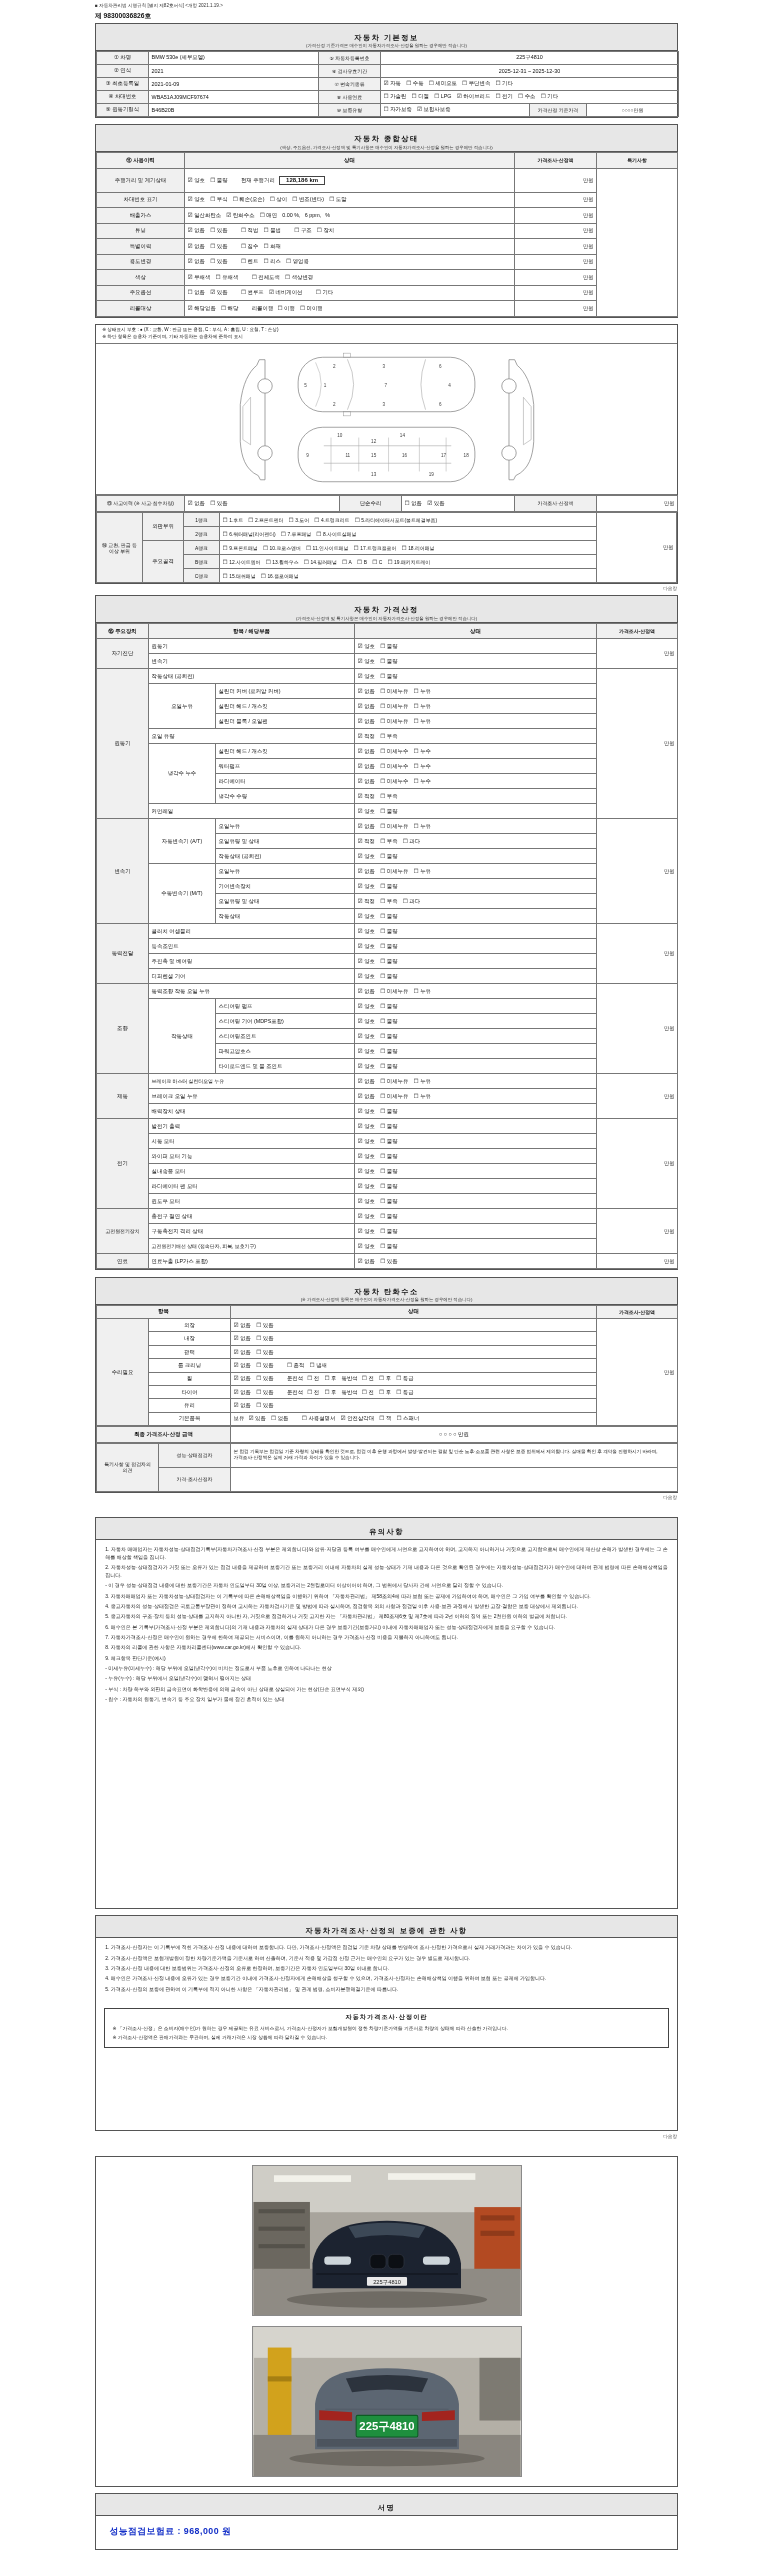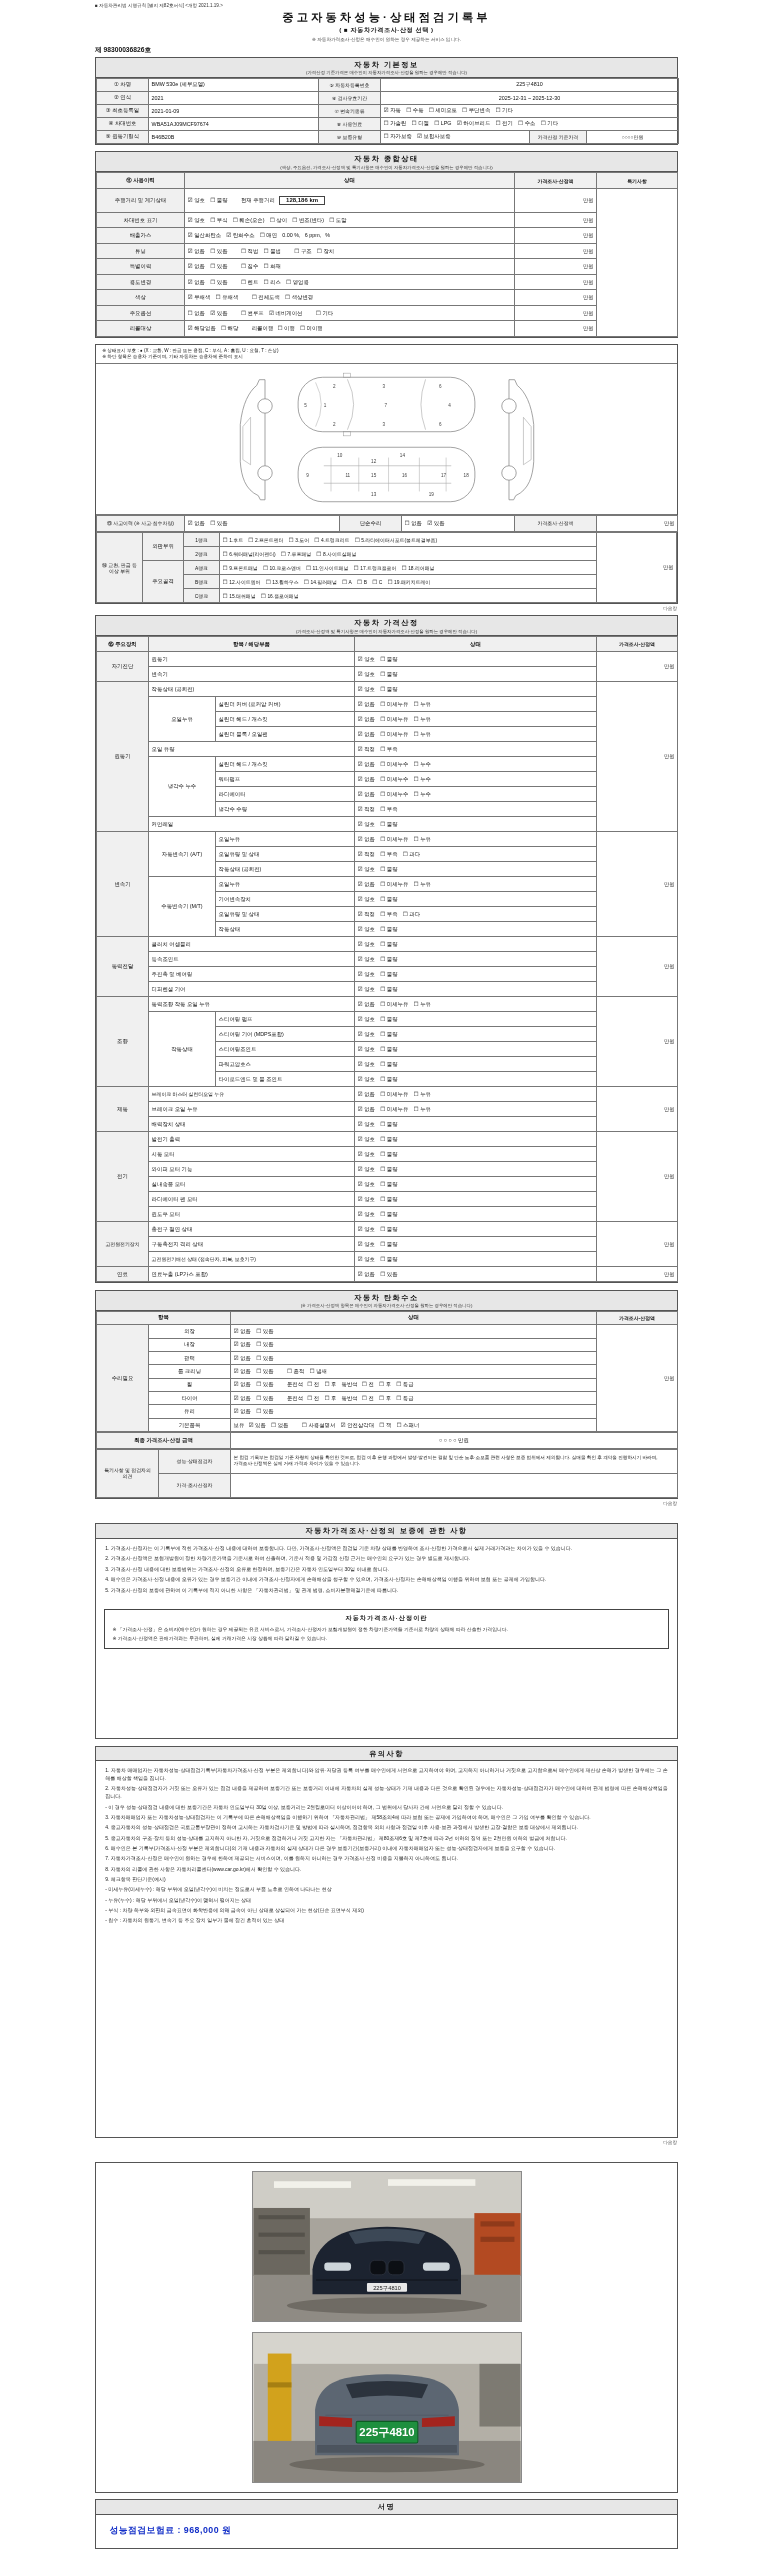--- a/index.html
+++ b/index.html
@@ -7,21 +7,21 @@
   body { width:773px; height:2576px; overflow:hidden; font-family:"Liberation Sans","DejaVu Sans",sans-serif; color:#111; }
   .page { width:583px; margin:0 auto; padding-top:2.6px; }
   .formnote { font-size:4.6px; color:#333; }
   .doc-head { text-align:center; margin:2.1px 0 1px; }
   .doc-title { font-size:11.3px; font-weight:bold; letter-spacing:3.1px; }
   .doc-sub { font-size:6.2px; font-weight:bold; margin-top:1.5px; letter-spacing:0.5px; }
   .doc-subnote { font-size:4.6px; color:#444; margin-top:1.5px; }
   .doc-no { font-size:6.7px; font-weight:bold; margin:4.1px 0 2.1px; }
   .sec { border:1px solid #555; margin-bottom:6.2px; background:#fff; }
   .sec-head { background:#e7e7e7; border-bottom:0.5px solid #555; text-align:center; padding:2.1px 0 1.5px; }
-  .sec-title { font-size:7.2px; font-weight:bold; letter-spacing:1.5px; }
+  .sec-title { font-size:7.2px; font-weight:bold; letter-spacing:1.5px;margin-top:7px; }
   .sec-note { font-size:4.4px; color:#333; margin-top:0.5px; }
   table { width:100%; border-collapse:collapse; table-layout:fixed; }
   td { border:0.5px solid #777; font-size:5.4px; padding:1px 2.6px; vertical-align:middle; word-break:keep-all; }
   .lab { background:#f0f0f0; text-align:center; }
   .b { font-weight:bold; }
   .sm { font-size:4.9px; }
   .tiny { font-size:4.6px; line-height:1.4; }
   .cen { text-align:center; }
   .cat { text-align:center; }
   .price { text-align:right; font-size:5.2px; color:#333; }
@@ -52,25 +52,20 @@
   .premium { color:#1430c8; font-weight:bold; font-size:8.8px; letter-spacing:0.5px; }
   .gap-lg { height:13.4px; }
 </style>
 </head>
 <body>
 
 <div class="page">
 
   <div class="formnote">■ 자동차관리법 시행규칙 [별지 제82호서식] &lt;개정 2021.1.19.&gt;</div>
 
-  <div class="doc-head">
-    <div class="doc-title">중고자동차성능·상태점검기록부</div>
-    <div class="doc-sub">( ■ 자동차가격조사·산정 선택 )</div>
-    <div class="doc-subnote">※ 자동차가격조사·산정은 매수인이 원하는 경우 제공하는 서비스 입니다.</div>
-  </div>
 
   <div class="doc-no">제 98300036826호</div>
 
   <div class="sec">
     <div class="sec-head">
       <div class="sec-title">자동차 기본정보</div>
       <div class="sec-note">(가격산정 기준가격은 매수인이 자동차가격조사·산정을 원하는 경우에만 적습니다)</div>
     </div>
     <div>
         <table>
@@ -622,60 +617,60 @@
               <td class="tiny"></td>
             </tr>
           </tbody>
         </table>
       </div>
   </div>
   <div class="cont">다음장</div>
 
   <div class="gap-lg"></div>
 
-  <div class="sec warr-sec">
-    <div class="sec-head">
-      <div class="sec-title">자동차가격조사·산정의 보증에 관한 사항</div>
-    </div>
-    <div class="notes-body">
-        <p class="para">1. 가격조사·산정자는 이 기록부에 적힌 가격조사·산정 내용에 대하여 보증합니다. 다만, 가격조사·산정액은 점검일 기준 차량 상태를 반영하여 조사·산정한 가격으로서 실제 거래가격과는 차이가 있을 수 있습니다.</p>
-        <p class="para">2. 가격조사·산정액은 보험개발원이 정한 차량기준가액을 기준서로 하여 산출하며, 기준서 적용 및 가감점 산정 근거는 매수인의 요구가 있는 경우 별도로 제시합니다.</p>
-        <p class="para">3. 가격조사·산정 내용에 대한 보증범위는 가격조사·산정의 오류로 한정하며, 보증기간은 자동차 인도일부터 30일 이내로 합니다.</p>
-        <p class="para">4. 매수인은 가격조사·산정 내용에 오류가 있는 경우 보증기간 이내에 가격조사·산정자에게 손해배상을 청구할 수 있으며, 가격조사·산정자는 손해배상책임 이행을 위하여 보험 또는 공제에 가입합니다.</p>
-        <p class="para">5. 가격조사·산정의 보증에 관하여 이 기록부에 적지 아니한 사항은 「자동차관리법」 및 관계 법령, 소비자분쟁해결기준에 따릅니다.</p>
-      </div>
-    <div class="box-define">
-      <div class="box-define-title">자동차가격조사·산정이란</div>
-      <div>
-          <p class="para">※ 「가격조사·산정」은 소비자(매수인)가 원하는 경우 제공되는 유료 서비스로서, 가격조사·산정자가 보험개발원이 정한 차량기준가액을 기준서로 차량의 상태에 따라 산출한 가격입니다.</p>
-          <p class="para">※ 가격조사·산정액은 판매가격과는 무관하며, 실제 거래가격은 시장 상황에 따라 달라질 수 있습니다.</p>
-        </div>
-    </div>
-  </div>
-
   <div class="sec notes-sec">
     <div class="sec-head">
       <div class="sec-title">유의사항</div>
     </div>
     <div class="notes-body">
         <p class="para">1. 자동차 매매업자는 자동차성능·상태점검기록부(자동차가격조사·산정 부분은 제외합니다)와 압류·저당권 등록 여부를 매수인에게 서면으로 고지하여야 하며, 고지하지 아니하거나 거짓으로 고지함으로써 매수인에게 재산상 손해가 발생한 경우에는 그 손해를 배상할 책임을 집니다.</p>
         <p class="para">2. 자동차성능·상태점검자가 거짓 또는 오류가 있는 점검 내용을 제공하여 보증기간 또는 보증거리 이내에 자동차의 실제 성능·상태가 기재 내용과 다른 것으로 확인된 경우에는 자동차성능·상태점검자가 매수인에 대하여 관계 법령에 따른 손해배상책임을 집니다.</p>
         <p class="para">   - 이 경우 성능·상태점검 내용에 대한 보증기간은 자동차 인도일부터 30일 이상, 보증거리는 2천킬로미터 이상이어야 하며, 그 범위에서 당사자 간에 서면으로 달리 정할 수 있습니다.</p>
         <p class="para">3. 자동차매매업자 또는 자동차성능·상태점검자는 이 기록부에 따른 손해배상책임을 이행하기 위하여 「자동차관리법」 제58조의4에 따라 보험 또는 공제에 가입하여야 하며, 매수인은 그 가입 여부를 확인할 수 있습니다.</p>
         <p class="para">4. 중고자동차의 성능·상태점검은 국토교통부장관이 정하여 고시하는 자동차검사기준 및 방법에 따라 실시하며, 점검항목 외의 사항과 점검일 이후 사용·보관 과정에서 발생한 고장·결함은 보증 대상에서 제외됩니다.</p>
         <p class="para">5. 중고자동차의 구조·장치 등의 성능·상태를 고지하지 아니한 자, 거짓으로 점검하거나 거짓 고지한 자는 「자동차관리법」 제80조제6호 및 제7호에 따라 2년 이하의 징역 또는 2천만원 이하의 벌금에 처합니다.</p>
         <p class="para">6. 매수인은 본 기록부(가격조사·산정 부분은 제외합니다)의 기재 내용과 자동차의 실제 상태가 다른 경우 보증기간(보증거리) 이내에 자동차매매업자 또는 성능·상태점검자에게 보증을 요구할 수 있습니다.</p>
         <p class="para">7. 자동차가격조사·산정은 매수인이 원하는 경우에 한하여 제공되는 서비스이며, 이를 원하지 아니하는 경우 가격조사·산정 비용을 지불하지 아니하여도 됩니다.</p>
         <p class="para">8. 자동차의 리콜에 관한 사항은 자동차리콜센터(www.car.go.kr)에서 확인할 수 있습니다.</p>
         <p class="para">9. 체크항목 판단기준(예시)</p>
         <p class="para">   - 미세누유(미세누수) : 해당 부위에 오일(냉각수)이 비치는 정도로서 부품 노후로 인하여 나타나는 현상</p>
         <p class="para">   - 누유(누수) : 해당 부위에서 오일(냉각수)이 맺혀서 떨어지는 상태</p>
         <p class="para">   - 부식 : 차량 하부와 외판의 금속표면이 화학반응에 의해 금속이 아닌 상태로 상실되어 가는 현상(단순 표면부식 제외)</p>
         <p class="para">   - 침수 : 자동차의 원동기, 변속기 등 주요 장치 일부가 물에 잠긴 흔적이 있는 상태</p>
       </div>
+  </div>
+
+  <div class="sec warr-sec">
+    <div class="sec-head">
+      <div class="sec-title">자동차가격조사·산정의 보증에 관한 사항</div>
+    </div>
+    <div class="notes-body">
+        <p class="para">1. 가격조사·산정자는 이 기록부에 적힌 가격조사·산정 내용에 대하여 보증합니다. 다만, 가격조사·산정액은 점검일 기준 차량 상태를 반영하여 조사·산정한 가격으로서 실제 거래가격과는 차이가 있을 수 있습니다.</p>
+        <p class="para">2. 가격조사·산정액은 보험개발원이 정한 차량기준가액을 기준서로 하여 산출하며, 기준서 적용 및 가감점 산정 근거는 매수인의 요구가 있는 경우 별도로 제시합니다.</p>
+        <p class="para">3. 가격조사·산정 내용에 대한 보증범위는 가격조사·산정의 오류로 한정하며, 보증기간은 자동차 인도일부터 30일 이내로 합니다.</p>
+        <p class="para">4. 매수인은 가격조사·산정 내용에 오류가 있는 경우 보증기간 이내에 가격조사·산정자에게 손해배상을 청구할 수 있으며, 가격조사·산정자는 손해배상책임 이행을 위하여 보험 또는 공제에 가입합니다.</p>
+        <p class="para">5. 가격조사·산정의 보증에 관하여 이 기록부에 적지 아니한 사항은 「자동차관리법」 및 관계 법령, 소비자분쟁해결기준에 따릅니다.</p>
+      </div>
+    <div class="box-define">
+      <div class="box-define-title">자동차가격조사·산정이란</div>
+      <div>
+          <p class="para">※ 「가격조사·산정」은 소비자(매수인)가 원하는 경우 제공되는 유료 서비스로서, 가격조사·산정자가 보험개발원이 정한 차량기준가액을 기준서로 차량의 상태에 따라 산출한 가격입니다.</p>
+          <p class="para">※ 가격조사·산정액은 판매가격과는 무관하며, 실제 거래가격은 시장 상황에 따라 달라질 수 있습니다.</p>
+        </div>
+    </div>
   </div>
   <div class="cont">다음장</div>
 
   <div class="gap-lg"></div>
 
   <div class="sec">
     <div class="photos-body">
       <div class="photo-frame">
         <svg width="268" height="149" viewBox="0 0 520 290">
           <rect width="520" height="290" fill="#a8a49c"></rect>

